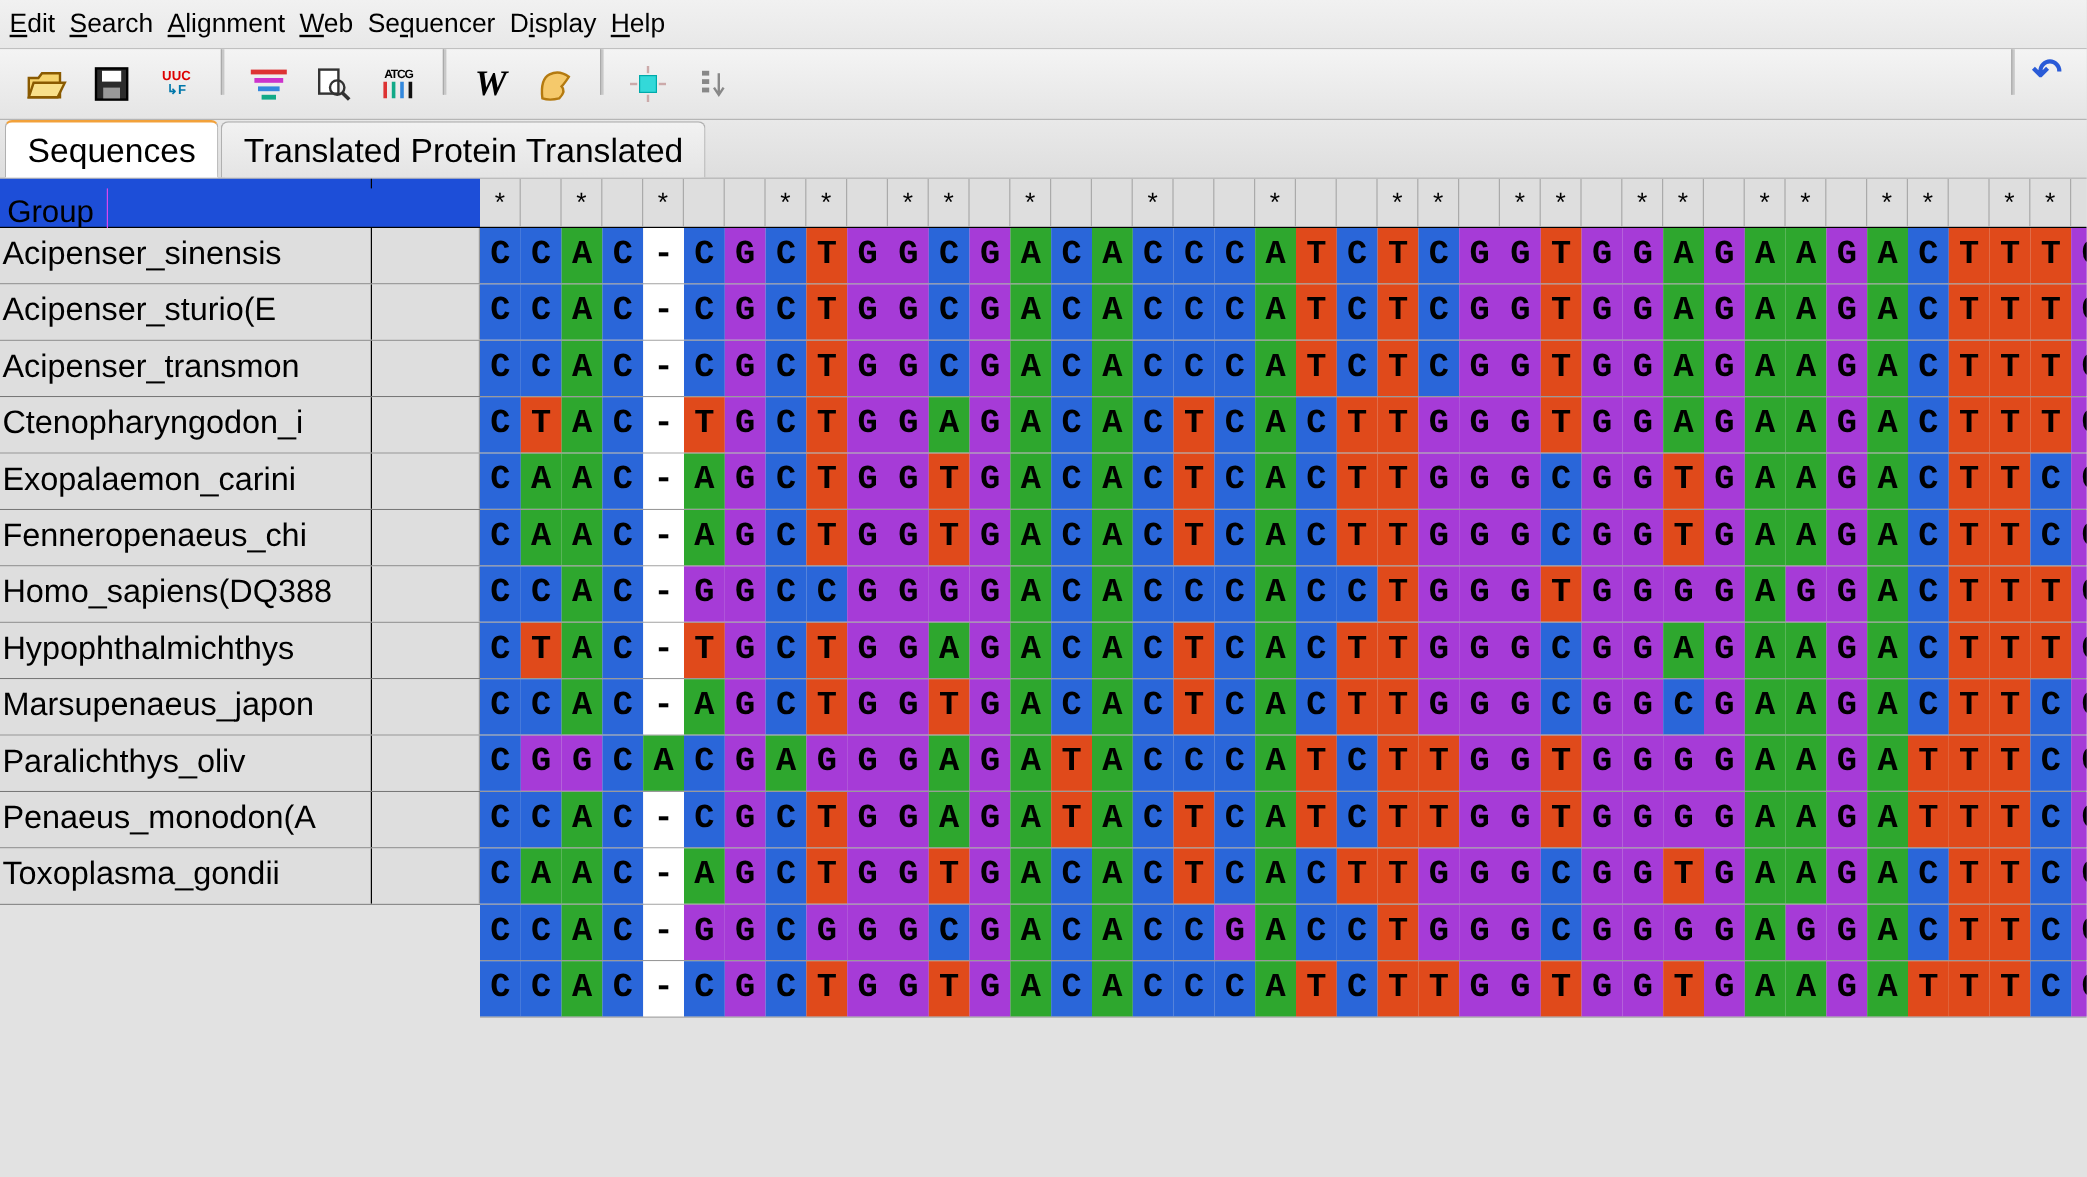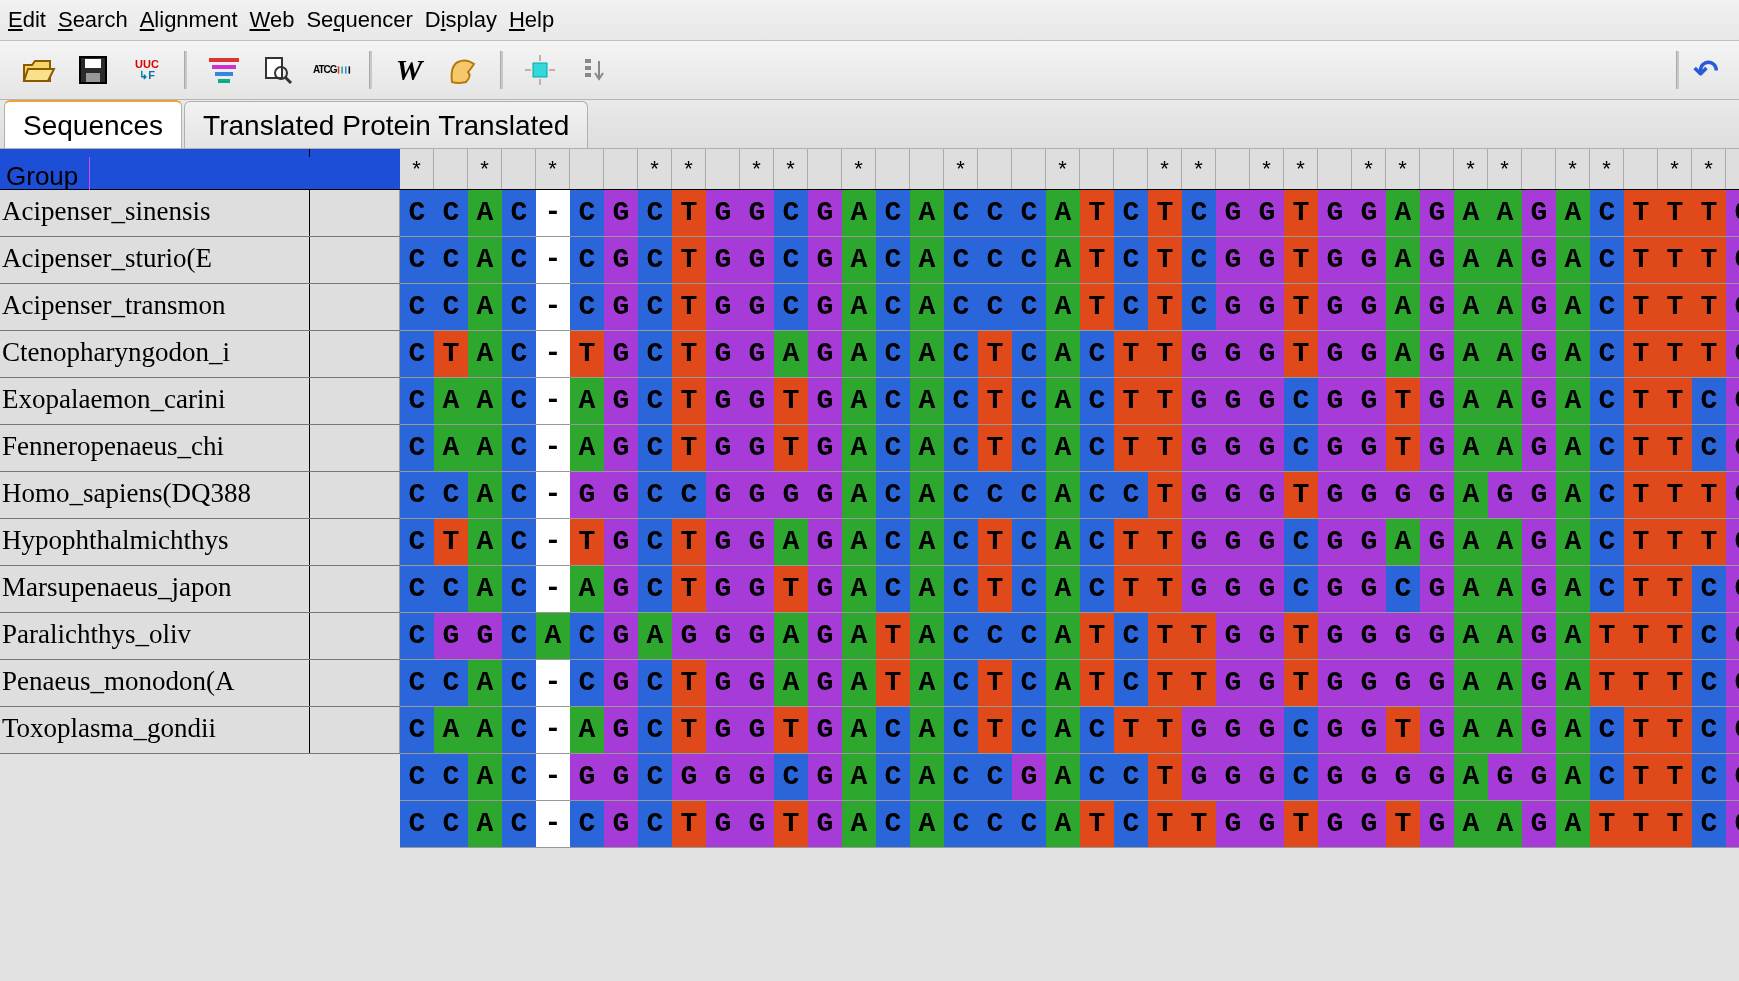--- a/index.html
+++ b/index.html
@@ -26,21 +26,21 @@
   }
   .menu-item {
     cursor: pointer;
     color: #000;
   }
   .mn-underline { text-decoration: underline; }
 
   
   .toolbar {
     display: flex;
-    align-items: center;
+    align-items: flex-start;
     height: 58px;
     background: linear-gradient(#f4f4f4, #e5e5e5);
     border-bottom: 1px solid #b5b5b5;
     padding-left: 10px;
     gap: 8px;
   }
   .toolbar-group {
     display: flex;
     align-items: center;
     gap: 16px;
@@ -136,21 +136,21 @@
   }
   .name-cell {
     width: 310px;
     padding: 6px 4px 2px 2px;
     border-right: 1px solid #000;
     font-size: 27px;
     background: #dedede;
     box-sizing: border-box;
     overflow: hidden;
     white-space: nowrap;
-    font-family: Liberation Serif, serif;
+    font-family: Liberation Sans, sans-serif;
     font-weight: 500;
   }
   .group-cell {
     width: 90px;
     border-right: 1px solid #999;
     background: #dedede;
     box-sizing: border-box;
   }
 
   
@@ -234,21 +234,21 @@
           <rect x="11" y="23" width="12" height="4" fill="#1a8"></rect>
       </svg>
     </div>
     <div class="toolbar-btn">
       <svg width="30" height="30" viewBox="0 0 30 30">
           <rect x="3" y="3" width="16" height="20" fill="#fff" stroke="#333" stroke-width="2"></rect>
           <circle cx="18" cy="18" r="6" fill="none" stroke="#333" stroke-width="2"></circle>
           <line x1="22" y1="22" x2="28" y2="28" stroke="#333" stroke-width="3"></line>
         </svg>
     </div>
-    <div class="toolbar-btn" style="flex-direction:row;line-height:1;">
+    <div class="toolbar-btn" style="flex-direction:column;line-height:1;">
       <span style="font-size:10px;font-weight:bold;letter-spacing:-1px;">ATCG</span>
       <svg width="28" height="14" viewBox="0 0 28 14">
           <line x1="3" y1="0" x2="3" y2="14" stroke="#d33" stroke-width="3"></line>
           <line x1="10" y1="0" x2="10" y2="14" stroke="#1a8" stroke-width="3"></line>
           <line x1="17" y1="0" x2="17" y2="14" stroke="#38d" stroke-width="3"></line>
           <line x1="24" y1="0" x2="24" y2="14" stroke="#111" stroke-width="3"></line>
         </svg>
     </div>
   </div>
   <div class="toolbar-sep"></div>

